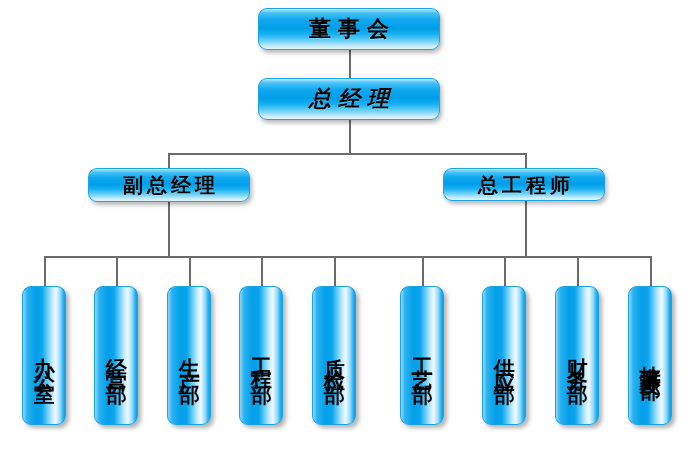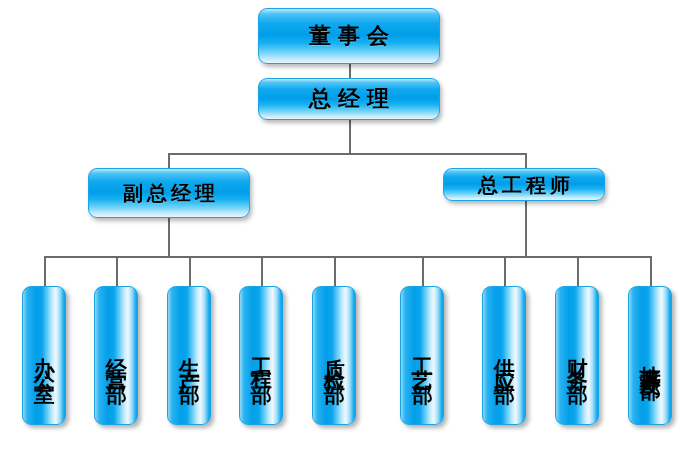--- a/index.html
+++ b/index.html
@@ -99,29 +99,29 @@
   <div class="ln v" style="left:44px;top:256px;height:30px;"></div>
   <div class="ln v" style="left:116px;top:256px;height:30px;"></div>
   <div class="ln v" style="left:189px;top:256px;height:30px;"></div>
   <div class="ln v" style="left:261px;top:256px;height:30px;"></div>
   <div class="ln v" style="left:334px;top:256px;height:30px;"></div>
   <div class="ln v" style="left:422px;top:256px;height:30px;"></div>
   <div class="ln v" style="left:504px;top:256px;height:30px;"></div>
   <div class="ln v" style="left:577px;top:256px;height:30px;"></div>
   <div class="ln v" style="left:650px;top:256px;height:30px;"></div>
 
-  <div class="hbox lvl1" style="left:258px;top:8px;width:182px;height:56px;">
+  <div class="hbox lvl1" style="left:258px;top:8px;width:182px;height:42px;">
     <span class="txt">董事会</span>
   </div>
 
-  <div class="hbox lvl2" style="left:258px;top:78px;width:182px;height:42px;">
+  <div class="hbox lvl2" style="left:258px;top:78px;width:182px;height:42px;font-style:italic;">
     <span class="txt">总经理</span>
   </div>
 
-  <div class="hbox lvl3" style="left:88px;top:168px;width:162px;height:50px;text-align:right;">
+  <div class="hbox lvl3" style="left:88px;top:168px;width:162px;height:34px;text-align:right;">
     <span class="txt">副总经理</span>
   </div>
   <div class="hbox lvl3" style="left:443px;top:168px;width:162px;height:33px;text-align:right;">
     <span class="txt">总工程师</span>
   </div>
 
   <div class="vbox" style="left:22px;top:286px;height:139px;">
     <span class="txt">办公室</span>
   </div>
   <div class="vbox" style="left:94px;top:286px;height:139px;">

